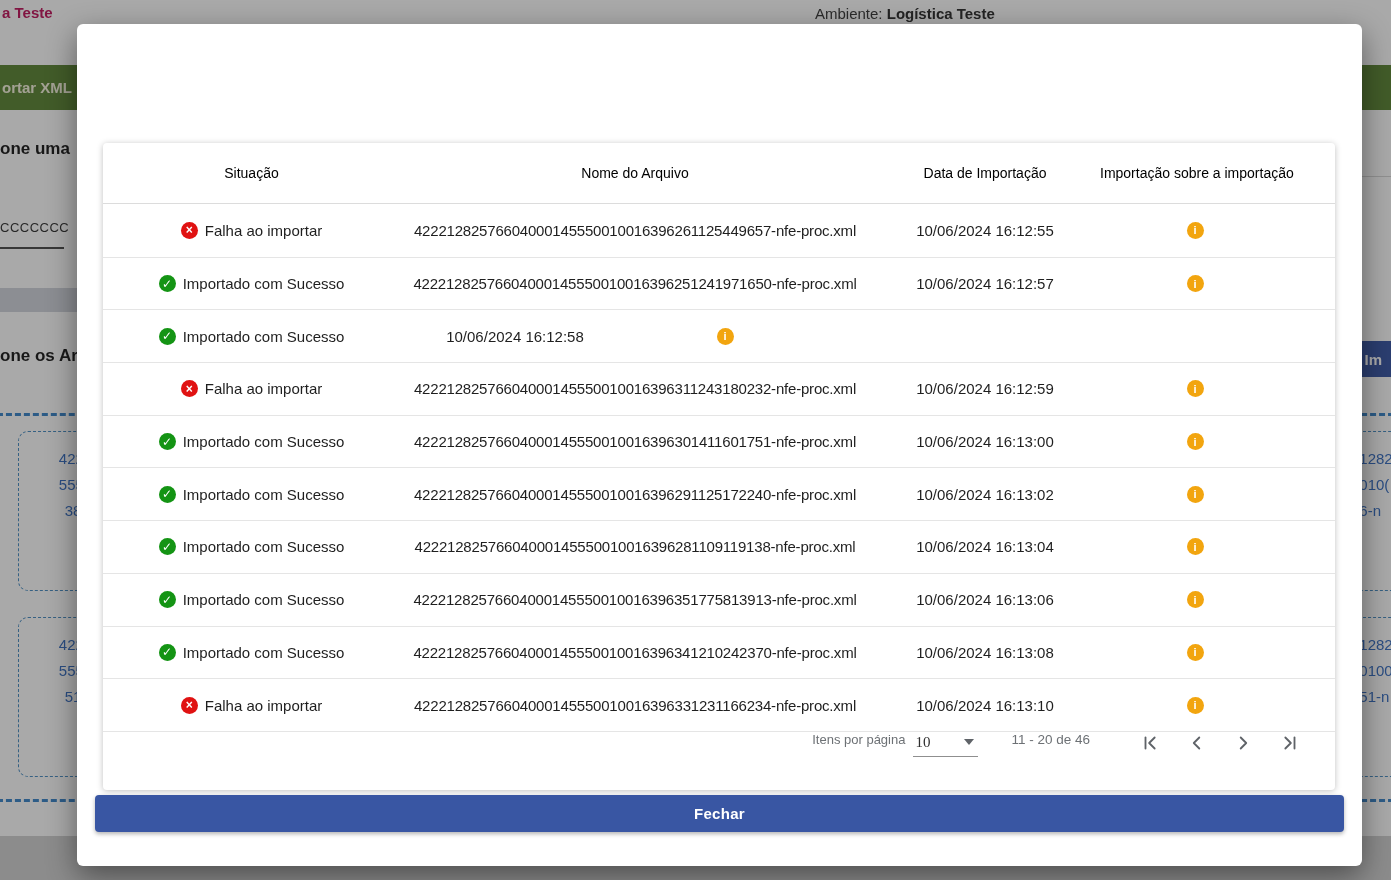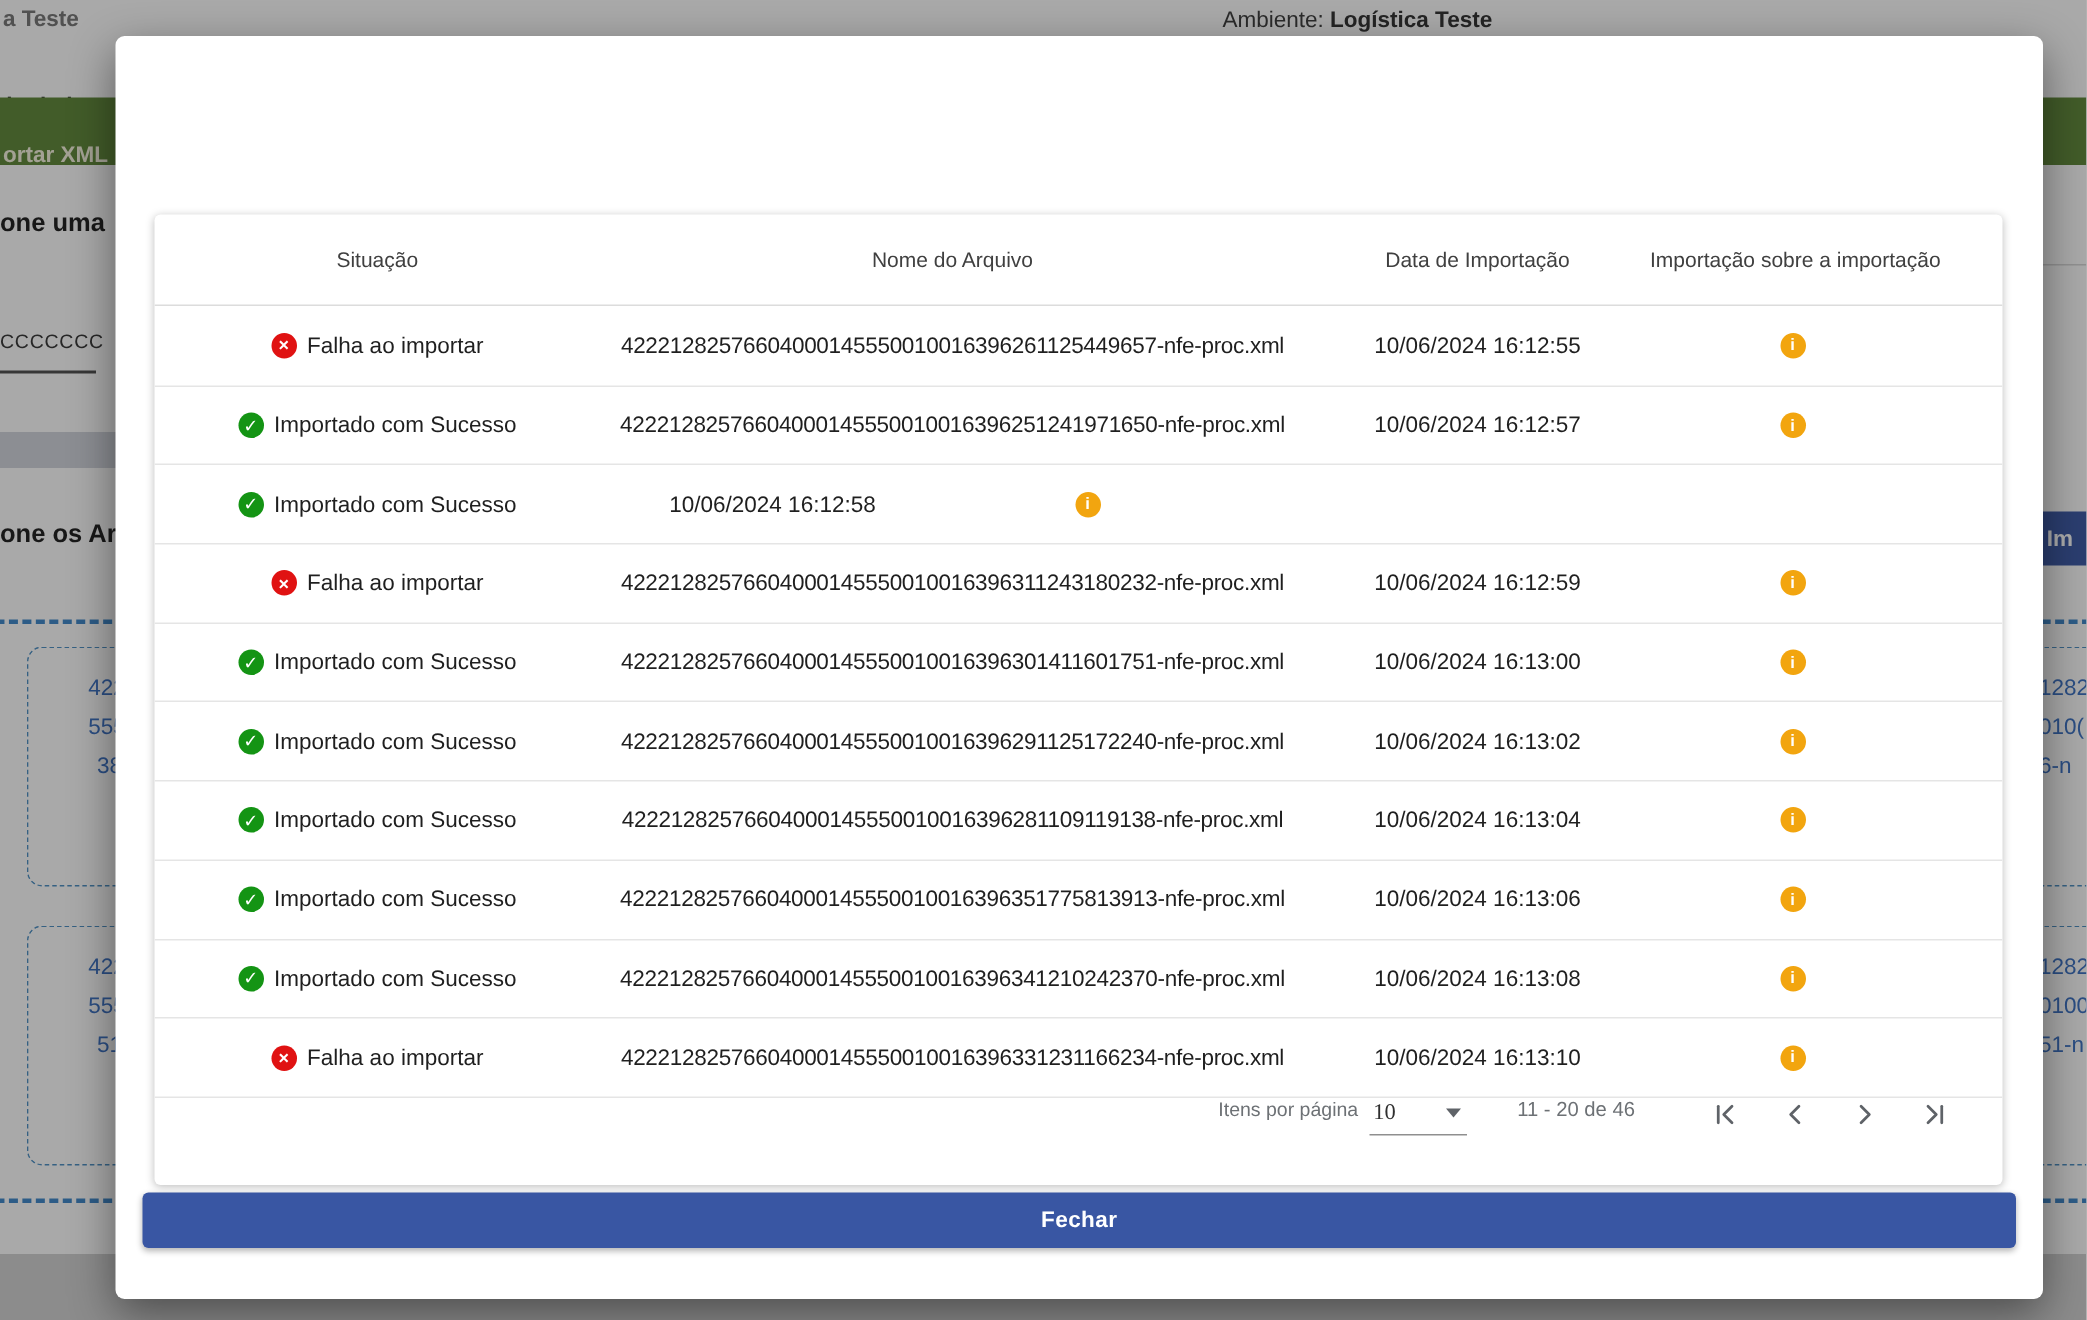--- a/index.html
+++ b/index.html
@@ -1,26 +1,26 @@
 <!DOCTYPE html>
 <html style="--accent: #3956a3; --success: #149414; --error: #e01212; --info: #f2a50f; --green-bar: #5d8537; --card-blue: #3a6fc0; --dash-blue: #3d85c6;"><head>
 <meta charset="utf-8">
 <style>
   html,body{margin:0;padding:0;background:#888;}
   #app{position:relative;width:1391px;height:880px;overflow:hidden;background:#fafafa;
        font-family:"Liberation Sans","DejaVu Sans",sans-serif;}
   
   #bg{position:absolute;inset:0;}
   .bg-abs{position:absolute;}
-  .tl1{left:2px;top:4px;font-size:15px;font-weight:bold;color:#737373;white-space:nowrap;}
+  .tl1{left:2px;top:4px;font-size:15px;font-weight:bold;color:#be185d;white-space:nowrap;}
   .tl2{left:0;top:26px;font-size:15px;font-weight:bold;color:#2b2b2b;white-space:nowrap;margin-top:36px;}
   .ambiente{left:815px;top:5px;font-size:15px;color:#3a3a3a;white-space:nowrap;}
   .ambiente b{color:#2e2e2e;}
   .green-bar{left:0;top:65px;width:1391px;height:45px;background:var(--green-bar,#5d8537);}
-  .green-tab-label{left:2px;top:30px;position:absolute;font-size:15px;font-weight:bold;color:#f2efda;white-space:nowrap;}
+  .green-tab-label{left:2px;top:14px;position:absolute;font-size:15px;font-weight:bold;color:#f2efda;white-space:nowrap;}
   .sec-label1{left:0;top:139px;font-size:17px;font-weight:bold;color:#1d1d1d;white-space:nowrap;}
   .bg-input{left:0;top:220px;width:64px;}
   .bg-input .val{font-size:13px;color:#333;letter-spacing:.5px;white-space:nowrap;}
   .bg-input .line{margin-top:12px;height:2px;background:#4c4c4c;width:64px;}
   .light-strip{left:0;top:288px;width:90px;height:24px;background:#ced2d9;}
   .sec-label2{left:0;top:346px;font-size:17px;font-weight:bold;color:#1d1d1d;white-space:nowrap;}
   .dash-h{left:-12px;width:1415px;height:0;border-top:3px dashed var(--dash-blue,#3d85c6);}
   .dash-top{top:413px;}
   .dash-bottom{top:799px;}
   .file-card{border:1.5px dashed #4a8cc0;border-radius:10px;width:140px;height:160px;
@@ -38,21 +38,21 @@
   .bottom-band{left:0;top:836px;width:1391px;height:44px;background:#cecece;}
   
   #overlay{position:absolute;inset:0;background:rgba(18,18,18,0.35);z-index:5;}
   
   #modal{position:absolute;left:77px;top:24px;width:1285px;height:842px;background:#fff;
          border-radius:6px;box-shadow:0 10px 30px rgba(0,0,0,.45);z-index:10;}
   .m-title{position:absolute;left:48px;top:58px;font-size:21px;color:#6f7276;letter-spacing:.2px;}
   .t-card{position:absolute;left:26px;top:119px;width:1232px;height:647px;background:#fff;
           border-radius:4px;box-shadow:0 1px 6px rgba(0,0,0,.25);overflow:hidden;}
   .t-head{height:61px;display:flex;align-items:center;border-bottom:1px solid #dcdcdc;box-sizing:border-box;}
-  .h-cell{font-size:14px;color:#404040;text-align:center;white-space:nowrap;}
+  .h-cell{font-size:14px;color:#000000;text-align:center;white-space:nowrap;}
   .c-status{width:297px;}
   .c-file{width:470px;}
   .c-date{width:230px;}
   .c-info{width:190px;}
   .t-row{height:52.7px;display:flex;align-items:center;box-sizing:border-box;}
   .t-row + .t-row{border-top:1px solid #e5e5e5;}
   .cell{display:flex;align-items:center;justify-content:center;}
   .st-wrap{display:flex;align-items:center;justify-content:center;gap:7px;}
   .st-icon{display:inline-flex;width:17px;height:17px;border-radius:50%;color:#fff;
            font-size:12px;font-weight:bold;align-items:center;justify-content:center;flex:none;}

